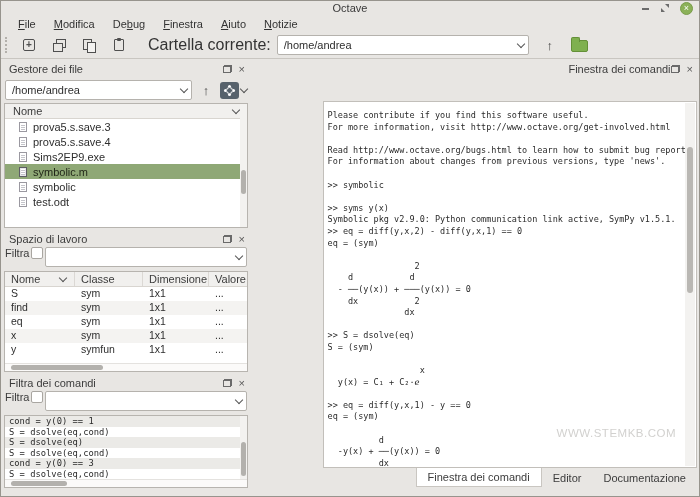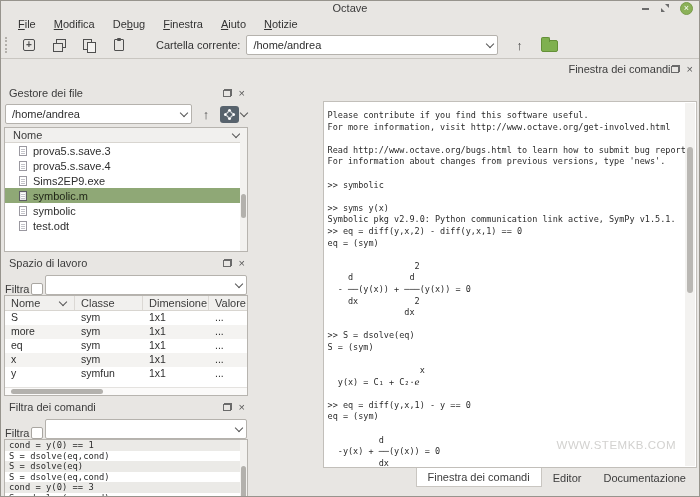--- a/index.html
+++ b/index.html
@@ -32,21 +32,21 @@
   .icon-new { width:12px; height:12px; border:1px solid #4f4f4f; border-radius:2px; display:flex; align-items:center; justify-content:center; font-size:10px; font-weight:bold; color:#4f4f4f; line-height:1; }
   .icon-windows { position:relative; width:13px; height:13px; }
   .icon-windows::before { content:""; position:absolute; right:0; top:0; width:8px; height:7px; border:1px solid #4f4f4f; background:#e8e6e3; }
   .icon-windows::after  { content:""; position:absolute; left:0; bottom:0; width:8px; height:7px; border:1px solid #4f4f4f; background:#e8e6e3; }
   .icon-copy { position:relative; width:13px; height:13px; }
   .icon-copy::before { content:""; position:absolute; left:0; top:0; width:7px; height:9px; border:1px solid #4f4f4f; background:#e8e6e3; }
   .icon-copy::after  { content:""; position:absolute; left:4px; top:3px; width:7px; height:9px; border:1px solid #4f4f4f; background:#f4f3f1; }
   .icon-paste { position:relative; width:10px; height:12px; border:1px solid #4f4f4f; border-radius:1px; }
   .icon-paste::before { content:""; position:absolute; left:2px; top:-2px; width:4px; height:3px; background:#4f4f4f; border-radius:1px; }
 
-  .tb-label { font-size:11px; color:#333; margin-left:16px; }
+  .tb-label { font-size:16px; color:#333; margin-left:8px; }
   .combo { background:#fff; border:1px solid #b5b2ad; border-radius:2px; height:20px; display:flex; align-items:center; padding:0 4px 0 6px; }
   .combo .combo-text { flex:1; font-size:11px; color:#2e2e2e; white-space:nowrap; overflow:hidden; }
   .chev { width:6px; height:6px; border-right:1.4px solid #555; border-bottom:1.4px solid #555; transform:rotate(45deg); margin-top:-3px; flex:none; }
   .tb-combo { width:252px; margin-left:-6px; }
   .icon-up { font-size:13px; color:#3f3f3f; font-weight:bold; line-height:1; }
   .icon-folder { position:relative; width:17px; height:12px; background:#7fb04f; border:1px solid #649038; border-radius:2px; margin-top:2px; }
   .icon-folder::before { content:""; position:absolute; left:-1px; top:-4px; width:7px; height:4px; background:#7fb04f; border:1px solid #649038; border-bottom:none; border-radius:2px 2px 0 0; }
 
   
   .main { flex:1; display:flex; gap:3px; padding:2px 2px 0 2px; overflow:hidden; }
@@ -56,21 +56,21 @@
   .panel { display:flex; flex-direction:column; overflow:hidden; }
   .panel-header { height:16px; flex:none; display:flex; align-items:center; padding:0 4px 0 6px; }
   .panel-title { flex:1; font-size:11px; color:#3c3c3c; }
   .panel-icons { display:flex; align-items:center; gap:7px; }
   .icon-undock { position:relative; width:9px; height:8px; cursor:pointer; }
   .icon-undock::before { content:""; position:absolute; right:0; top:0; width:6px; height:5px; border:1px solid #6a6a6a; }
   .icon-undock::after  { content:""; position:absolute; left:0; bottom:0; width:6px; height:5px; border:1px solid #6a6a6a; background:#e8e6e3; }
   .icon-close { font-size:11px; color:#5a5a5a; line-height:1; cursor:pointer; }
 
   
-  .panel-files { height:167px; flex:none;margin-top:24px; }
+  .panel-files { height:167px; flex:none; }
   .path-row { height:26px; flex:none; display:flex; align-items:center; gap:6px; padding:0 2px; }
   .path-combo { flex:1; }
   .gear-wrap { display:flex; align-items:center; gap:2px; }
   .gear-btn { width:19px; height:17px; background:#57626c; border-radius:3px; display:flex; align-items:center; justify-content:center; cursor:pointer; }
   .gear { width:7px; height:7px; border:1.5px solid #fff; border-radius:50%;
           box-shadow:0 -4px 0 -2px #fff, 0 4px 0 -2px #fff, -4px 0 0 -2px #fff, 4px 0 0 -2px #fff; }
   .listbox { flex:1; background:#fff; border:1px solid #b7b4af; position:relative; overflow:hidden; display:flex; flex-direction:column; margin:0 1px; }
   .list-header { height:15px; flex:none; background:#f1f0ee; border-bottom:1px solid #d8d5d0; display:flex; align-items:center; padding:0 8px 0 8px; font-size:11px; color:#3c3c3c; }
   .list-header .hdr-label { flex:1; }
   .file-row { height:15px; display:flex; align-items:center; gap:6px; padding-left:14px; font-size:11px; color:#2e2e2e; cursor:default; white-space:nowrap; }
@@ -78,21 +78,21 @@
   .icon-doc { position:relative; width:8px; height:10px; background:#fff; border:1px solid #9a98a0; flex:none; }
   .icon-doc::before { content:""; position:absolute; inset:1px; background:repeating-linear-gradient(to bottom,#ffffff 0 1px,#c4c4ca 1px 2px); }
   .file-row.selected .icon-doc { background:#e7e7ea; border-color:#5d5d64; }
   .vscroll { position:absolute; top:0; right:0; bottom:0; width:7px; background:#f3f2f0; }
   .vscroll .thumb { position:absolute; left:1px; right:1px; border-radius:3px; background:#b3b1ad; cursor:pointer; }
   .hscroll { height:8px; flex:none; background:#fbfaf9; border-top:1px solid #e4e2df; position:relative; }
   .hscroll .thumb { position:absolute; top:1px; bottom:1px; border-radius:3px; background:#b3b1ad; cursor:pointer; }
 
   
   .panel-workspace { height:141px; flex:none; }
-  .filter-row { height:24px; flex:none; display:flex; align-items:flex-end; gap:2px; padding:0 2px; }
+  .filter-row { height:24px; flex:none; display:flex; align-items:flex-start; gap:2px; padding:0 2px; }
   .filter-label { font-size:11px; color:#3c3c3c; }
   .checkbox { width:12px; height:12px; background:#fff; border:1px solid #a9a6a1; border-radius:2px; cursor:pointer; flex:none; }
   .filter-combo { flex:1; }
   .table { flex:1; background:#fff; border:1px solid #b7b4af; margin:0 1px; display:flex; flex-direction:column; overflow:hidden; }
   .t-header { height:15px; flex:none; background:#f1f0ee; border-bottom:1px solid #d8d5d0; display:flex; font-size:11px; color:#3c3c3c; }
   .t-header .th { display:flex; align-items:center; padding-left:6px; border-right:1px solid #dbd8d4; }
   .th-name { width:70px; }
   .th-class { width:68px; }
   .th-dim { width:66px; }
   .th-val { flex:1; border-right:none !important; }
@@ -107,21 +107,21 @@
   .hist-rows { flex:1; overflow:hidden; }
   .hist-row { height:10.5px; display:flex; align-items:center; padding-left:4px; font-family:"DejaVu Sans Mono", monospace; font-size:8.8px; color:#2b2b2b; white-space:nowrap; }
   .hist-row:nth-child(odd) { background:#ebeae7; }
   .hist-vscroll { position:absolute; top:0; right:0; bottom:8px; width:7px; background:#f3f2f0; }
   .hist-vscroll .thumb { position:absolute; left:1px; right:1px; border-radius:3px; background:#b3b1ad; }
 
   
   .cmd-header { height:16px; }
   .terminal { flex:1; background:#fff; border:1px solid #c2bfba; position:relative; overflow:hidden;margin-top:24px; }
   .terminal pre { font-family:"DejaVu Sans Mono", "DejaVu Sans", monospace; font-size:8.5px; line-height:11.6px; color:#2b2b2b; padding:8px 0 0 4px; }
-  .watermark { position:absolute; right:20px; bottom:16px; font-size:11.5px; color:#d2d1cf; letter-spacing:0.5px; }
+  .watermark { position:absolute; right:20px; bottom:28px; font-size:11.5px; color:#d2d1cf; letter-spacing:0.5px; }
   .term-vscroll { position:absolute; top:1px; right:1px; bottom:1px; width:10px; background:#f3f2f0; }
   .term-vscroll .thumb { position:absolute; left:2px; right:2px; top:44px; height:146px; border-radius:3px; background:#b9b7b3; cursor:pointer; }
 
   
   .tabbar { height:19px; flex:none; display:flex; align-items:stretch; padding-left:0; }
   .tab { display:flex; align-items:center; padding:0 11px; font-size:11px; color:#3c3c3c; cursor:pointer; }
   .tab.active { background:#fff; border:1px solid #c9c6c1; border-top:1px solid #fff; margin-top:-1px; }
   .bottom-spacer { height:9px; flex:none; }
 </style>
 </head>
@@ -263,21 +263,21 @@
             <span class="th th-val">Valore</span>
           </div>
           <div class="t-body">
             <div class="t-row">
                 <span class="td th-name">S</span>
                 <span class="td th-class">sym</span>
                 <span class="td th-dim">1x1</span>
                 <span class="td th-val">...</span>
               </div>
             <div class="t-row">
-                <span class="td th-name">more</span>
+                <span class="td th-name">find</span>
                 <span class="td th-class">sym</span>
                 <span class="td th-dim">1x1</span>
                 <span class="td th-val">...</span>
               </div>
             <div class="t-row">
                 <span class="td th-name">eq</span>
                 <span class="td th-class">sym</span>
                 <span class="td th-dim">1x1</span>
                 <span class="td th-val">...</span>
               </div>

